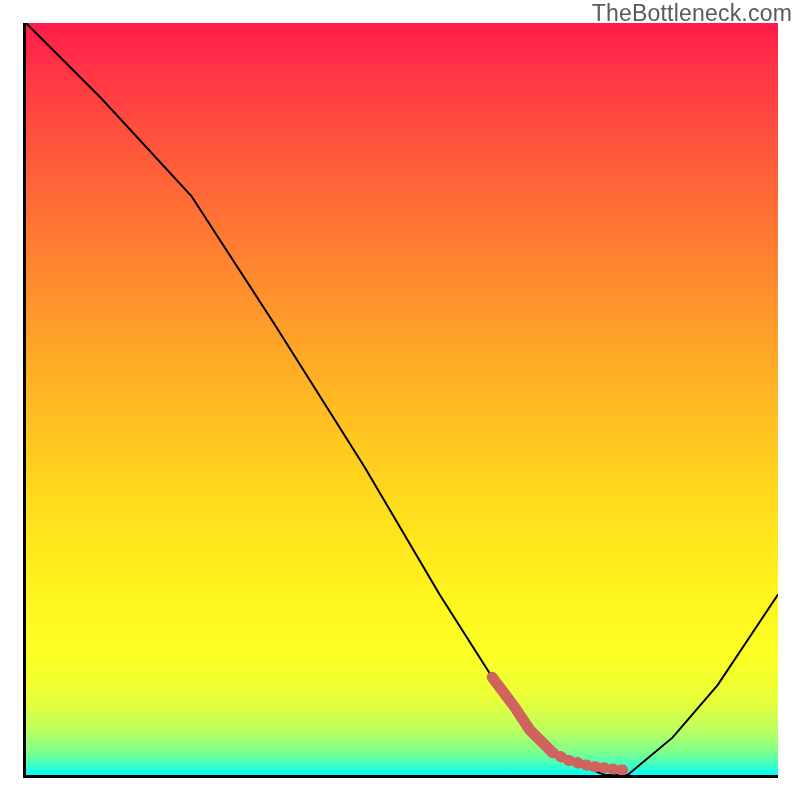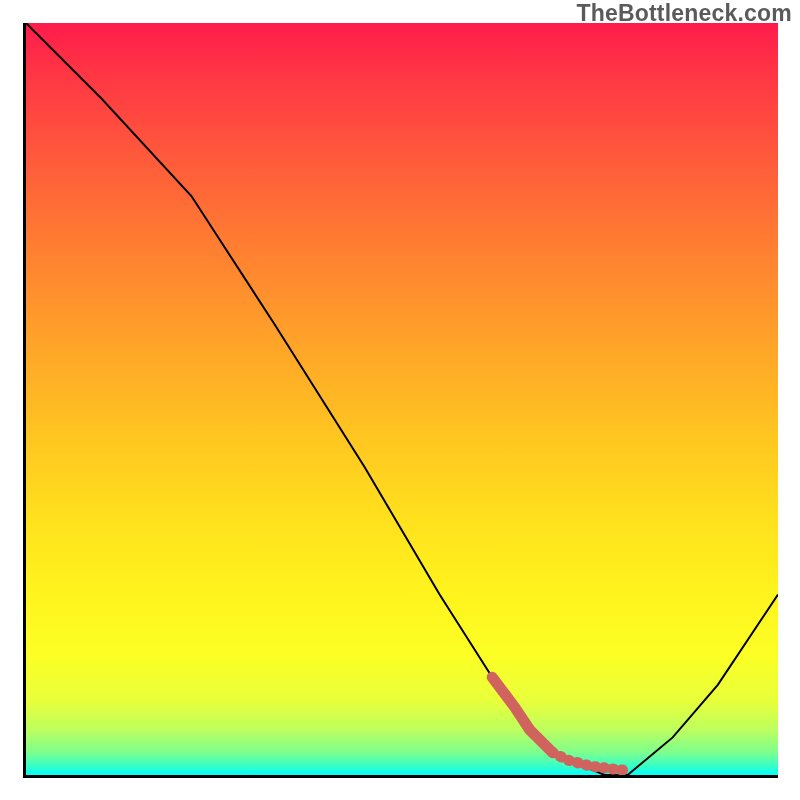--- a/index.html
+++ b/index.html
@@ -48,21 +48,21 @@
     left: 0;
     top: 0;
     width: 752px;
     height: 752px;
   }
   #watermark {
     position: absolute;
     top: 0;
     right: 8px;
     font-size: 23px;
-    font-weight: 700;
+    font-weight: 400;
     color: #5a5a5a;
     letter-spacing: 0.2px;
   }
 </style>
 </head>
 <body>
 
 <div id="frame">
   <div id="watermark">TheBottleneck.com</div>
   <div id="plot-area">

